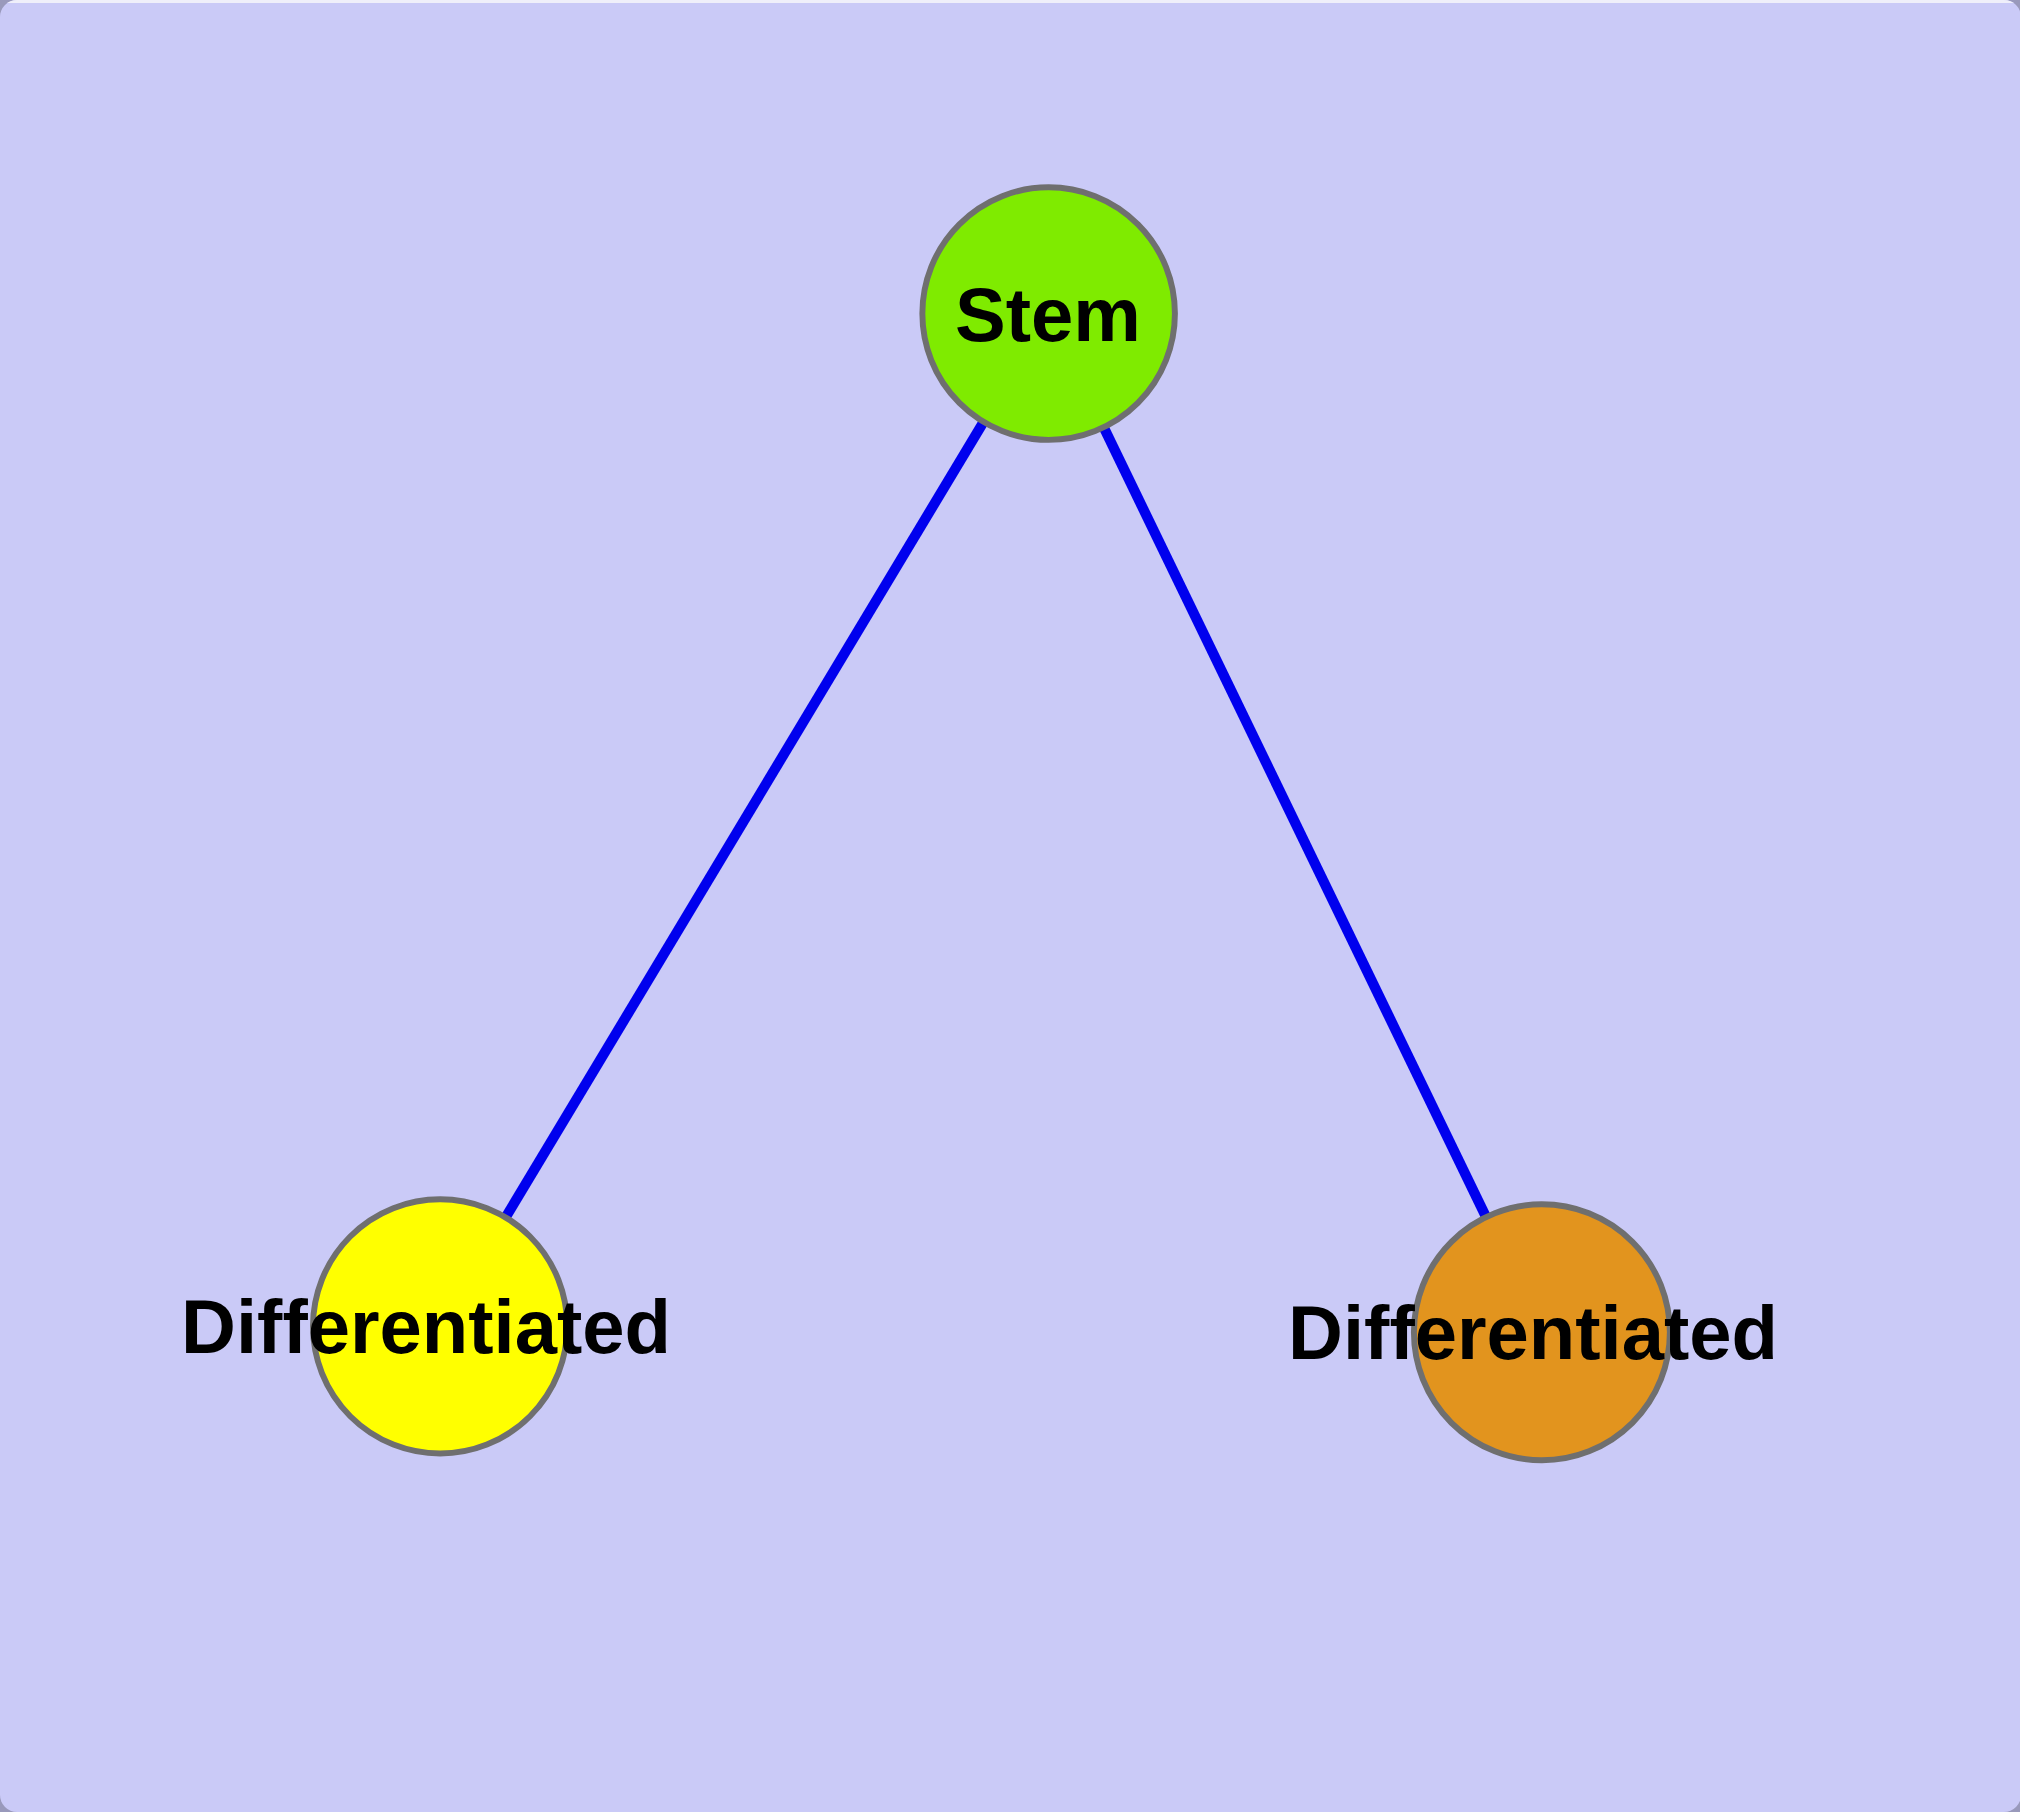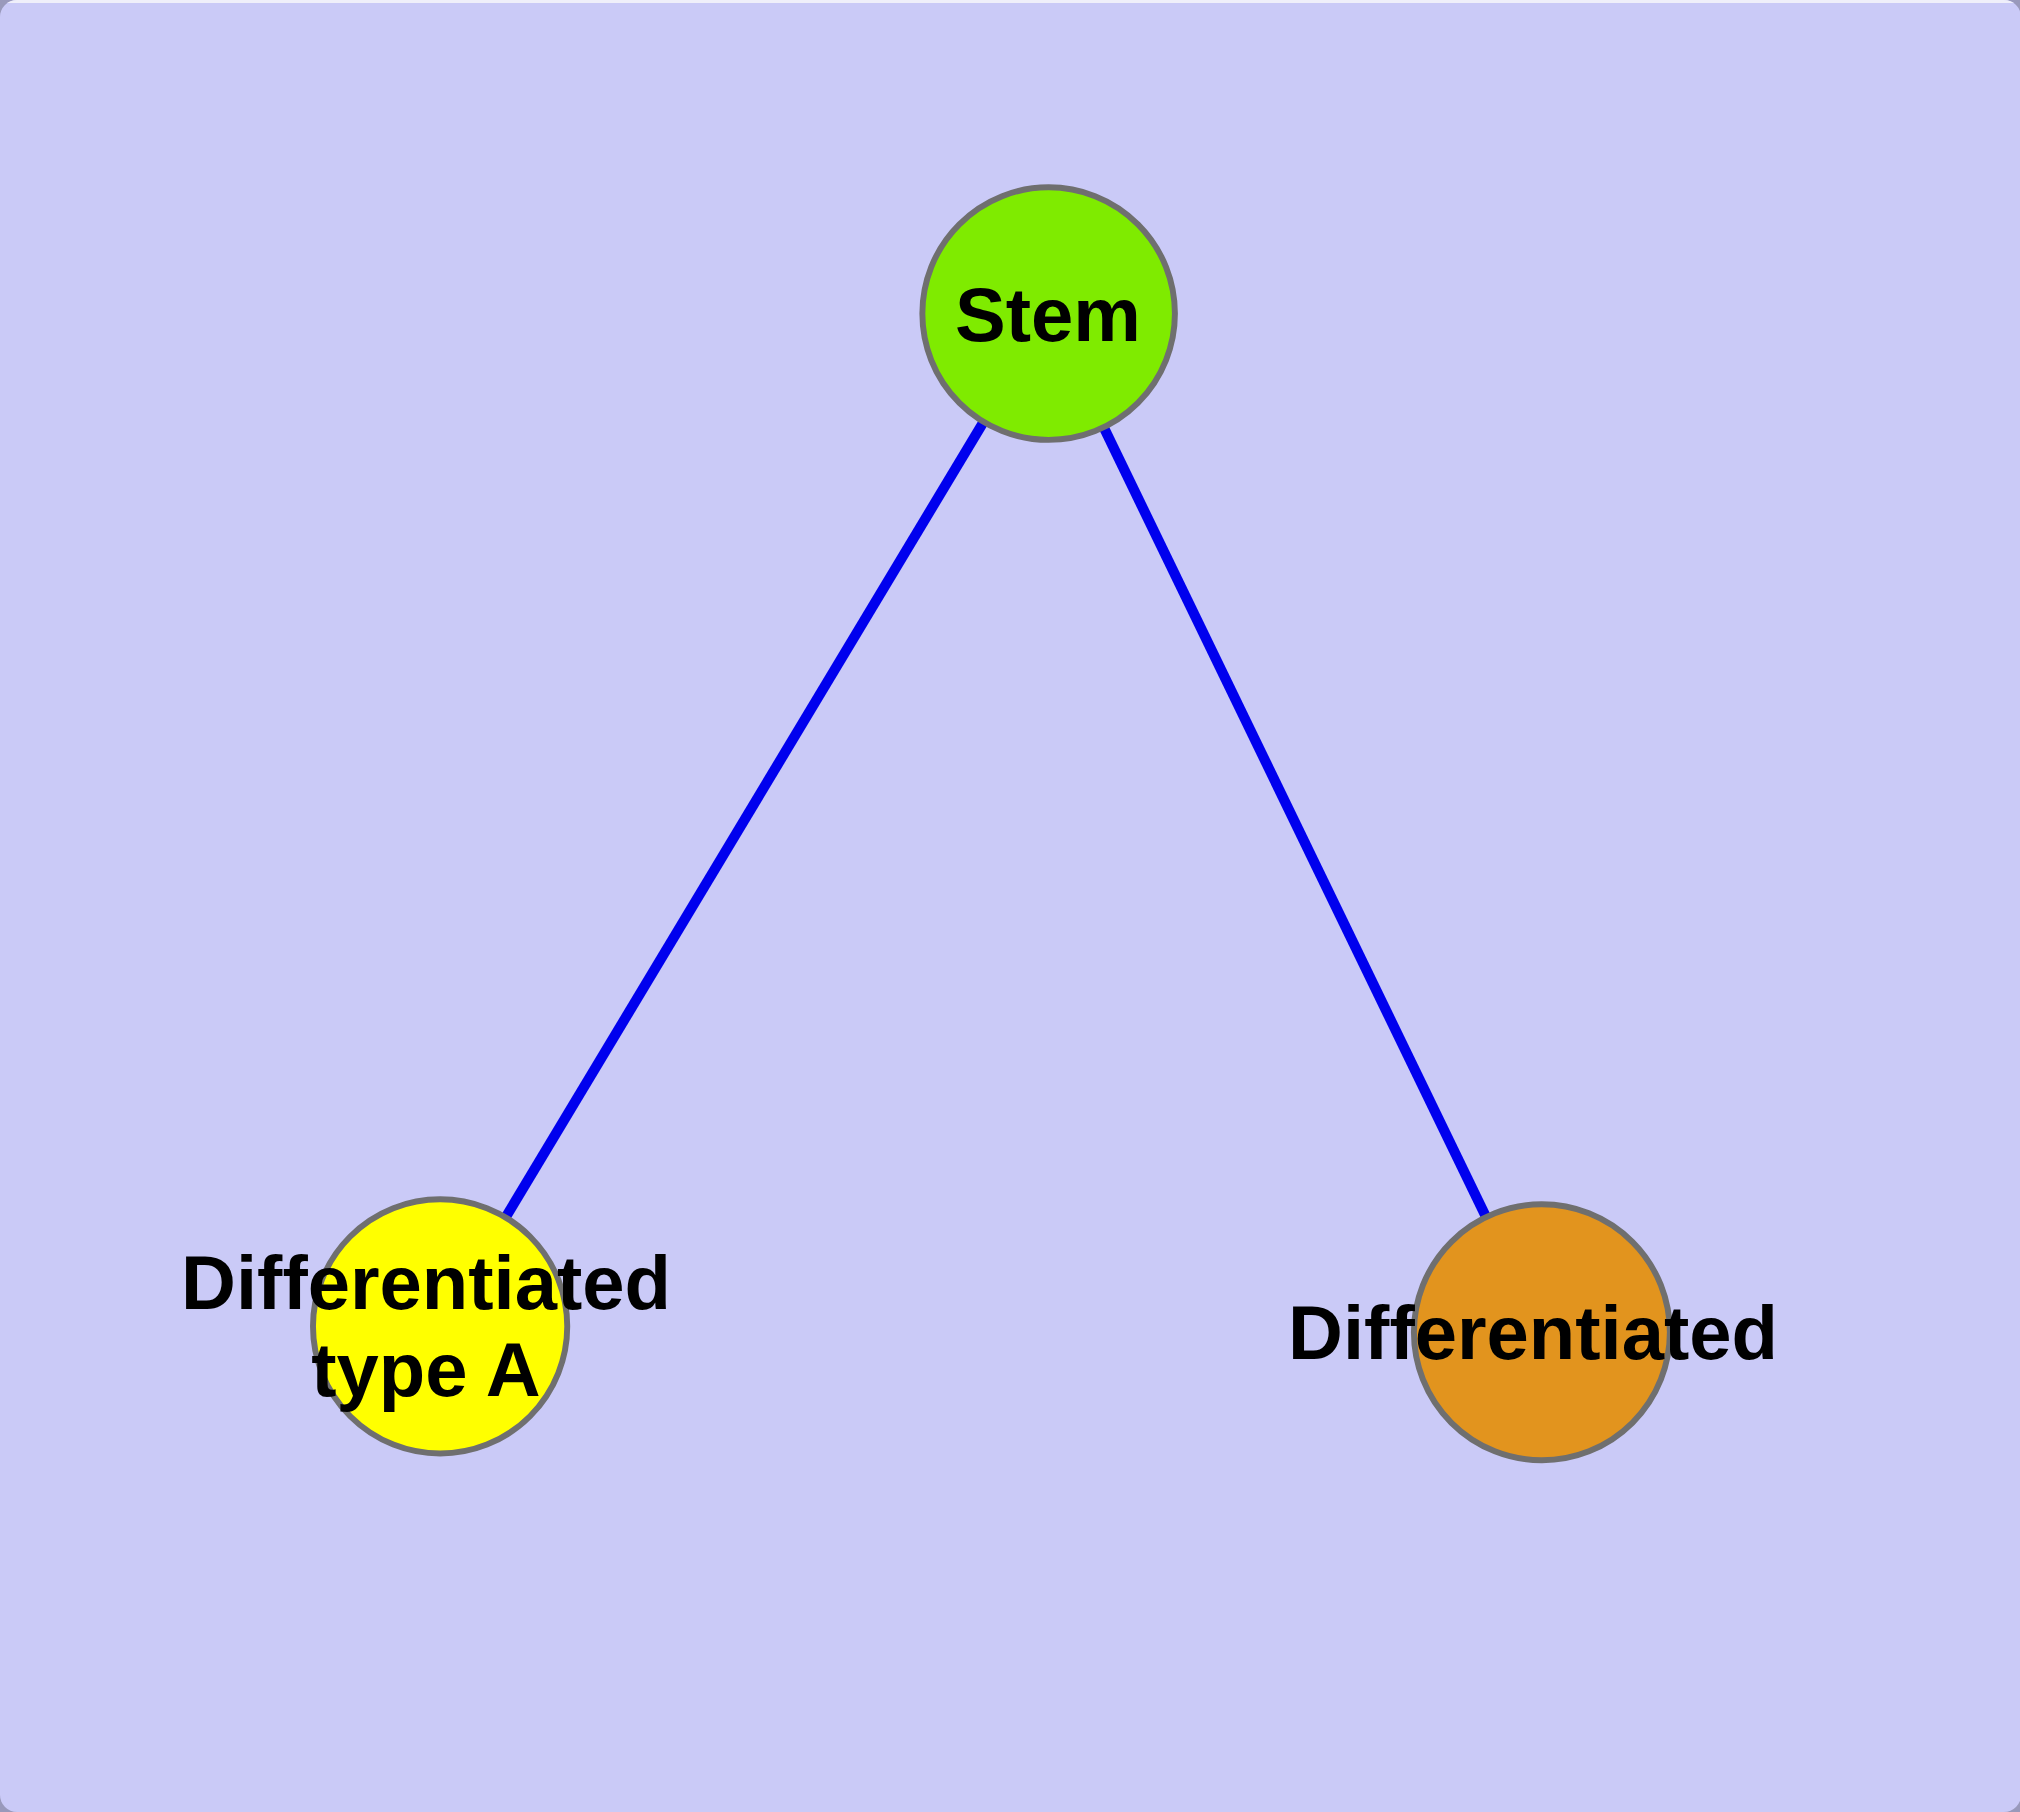--- a/index.html
+++ b/index.html
@@ -60,21 +60,20 @@
     <circle cx="519" cy="1565" r="150" fill="#FFFF00" stroke="#6F6F6F" stroke-width="7"></circle>
     <circle cx="1819" cy="1572" r="151" fill="#E2941E" stroke="#6F6F6F" stroke-width="7"></circle>
   </svg>
 
   <div class="node-label" style="left: 1048px; top: 314px;">
     <div class="label-line">Stem</div>
   </div>
 
   <div class="node-label" style="left: 426px; top: 1326px;">
     <div class="label-line">Differentiated</div>
-    <div class="label-line">type A</div>
   </div>
 
   <div class="node-label" style="left: 1533px; top: 1332px;">
     <div class="label-line">Differentiated</div>
   </div>
 
 </div>
 
 
 </body></html>

